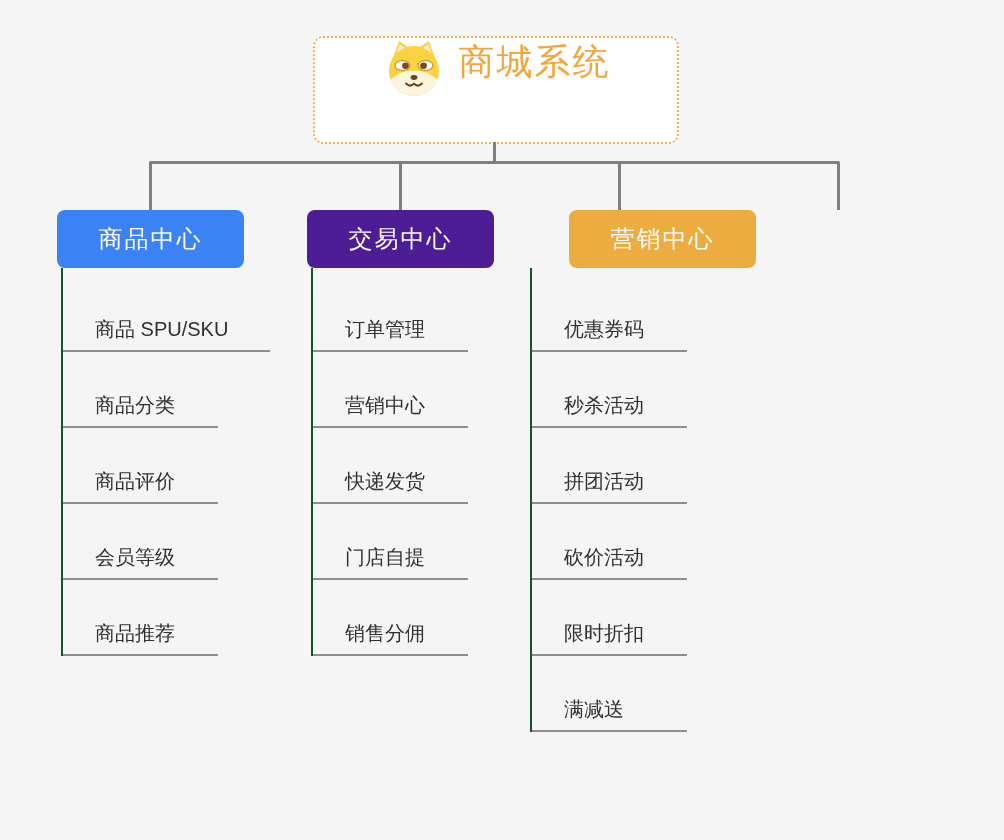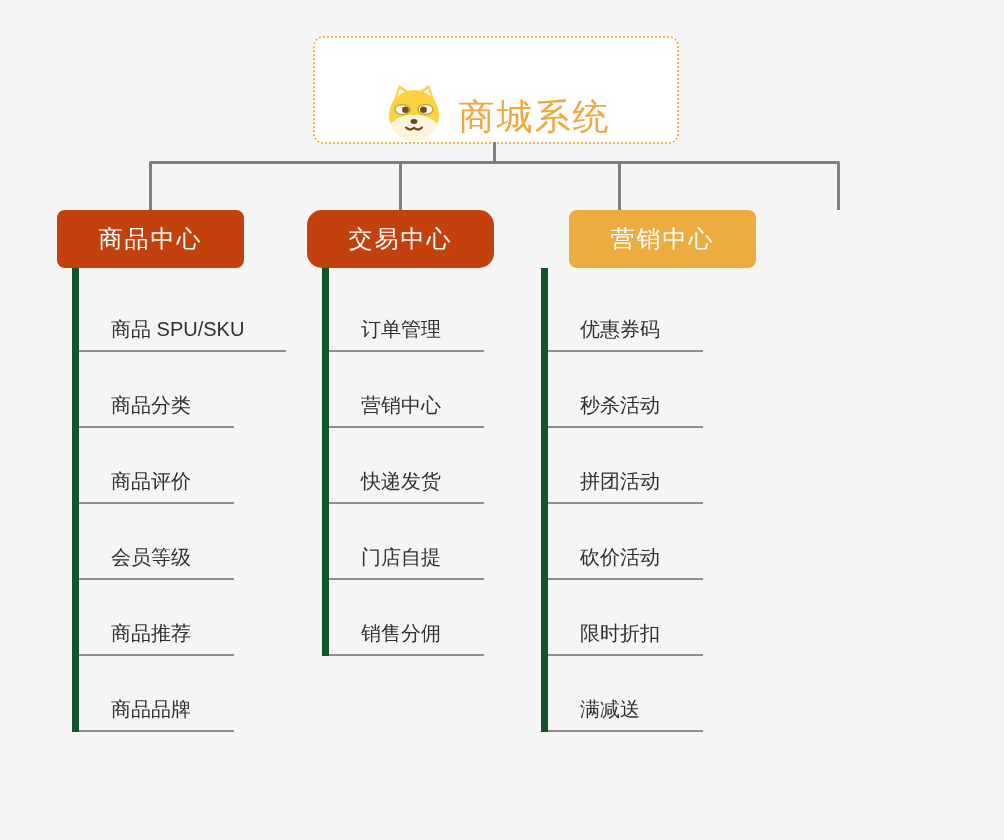--- a/index.html
+++ b/index.html
@@ -18,21 +18,21 @@
   
   .root-node {
     position: absolute;
     left: 313px; top: 36px;
     width: 366px; height: 108px;
     background: #ffffff;
     border: 2px dotted #f3ae4b;
     border-radius: 10px;
     box-sizing: border-box;
     display: flex;
-    align-items: flex-end;
+    align-items: flex-start;
     justify-content: center;
     gap: 13px;
     cursor: default;
   }
   .root-title {
     font-size: 36px;
     font-weight: 500;
     color: #f0a73e;
     letter-spacing: 2px;
     white-space: nowrap;
@@ -63,22 +63,22 @@
     align-items: center;
     justify-content: center;
     color: #ffffff;
     font-size: 24px;
     font-weight: 500;
     letter-spacing: 2px;
     cursor: default;
   }
 
   .children {
-    margin-left: 15px;
-    border-left: 7px solid #14532d;
+    margin-left: 4px;
+    border-left: 2px solid #14532d;
   }
   .child {
     box-sizing: border-box;
     width: fit-content;
     min-width: 155px;
     height: 76px;
     padding: 0 42px 7px 32px;
     border-bottom: 2px solid #8f8f8f;
     display: flex;
     align-items: flex-end;
@@ -126,33 +126,32 @@
   </div>
 
   <div class="conn stem"></div>
   <div class="conn bus"></div>
   <div class="conn drop drop-0"></div>
   <div class="conn drop drop-1"></div>
   <div class="conn drop drop-2"></div>
   <div class="conn drop drop-3"></div>
 
   <div class="branch branch-0">
-    <div class="branch-box" style="background: #c2410c;">商品中心</div>
+    <div class="branch-box" style="background: #3b82f6;">商品中心</div>
     <div class="children">
       <div class="child">商品 SPU/SKU</div>
       <div class="child">商品分类</div>
       <div class="child">商品评价</div>
       <div class="child">会员等级</div>
       <div class="child">商品推荐</div>
-      <div class="child">商品品牌</div>
     </div>
   </div>
 
   <div class="branch branch-1">
-    <div class="branch-box" style="background: #c2410c; border-radius: 15px;">交易中心</div>
+    <div class="branch-box" style="background: #4c1d95;">交易中心</div>
     <div class="children">
       <div class="child">订单管理</div>
       <div class="child">营销中心</div>
       <div class="child">快递发货</div>
       <div class="child">门店自提</div>
       <div class="child">销售分佣</div>
     </div>
   </div>
 
   <div class="branch branch-2">

